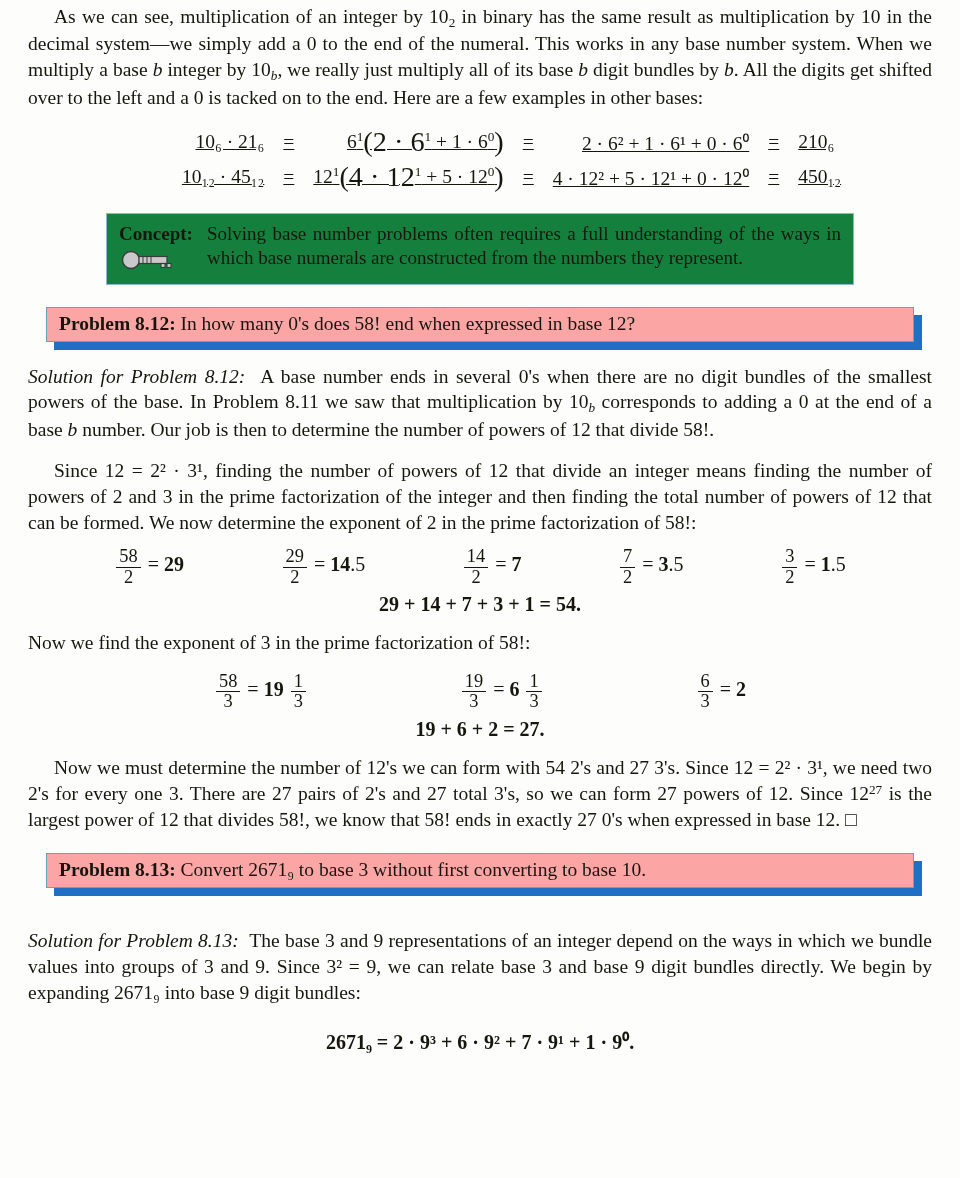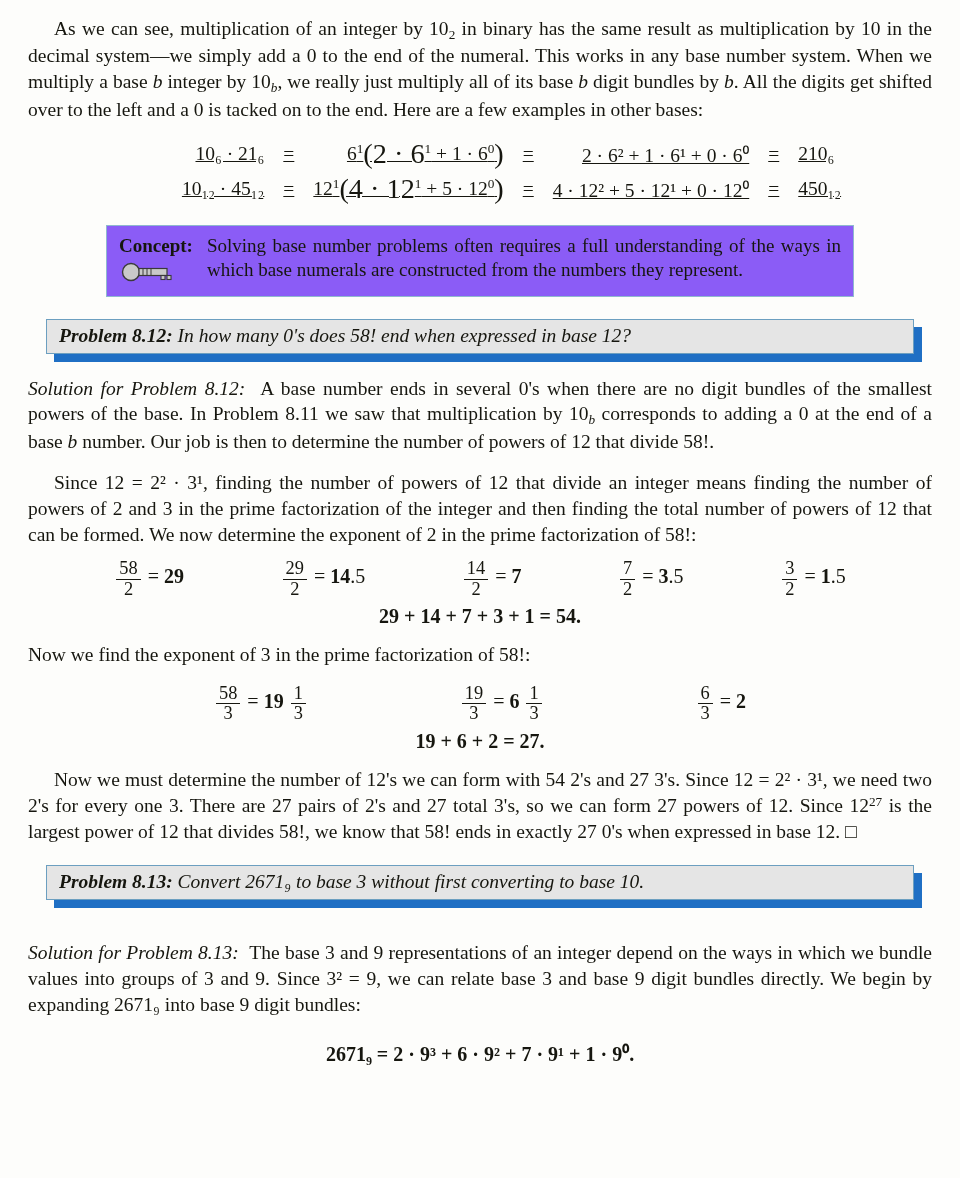--- a/index.html
+++ b/index.html
@@ -4,21 +4,21 @@
 <style>
   html, body { margin:0; padding:0; }
   body {
     width:960px; height:1178px;
     background:#fdfdfb;
     font-family:"Liberation Serif", serif;
     color:#16160f;
     position:relative;
     overflow:hidden;
   }
-  .page { padding:16px 28px 0 28px; box-sizing:border-box; width:960px; }
+  .page { padding:4px 28px 0 28px; box-sizing:border-box; width:960px; }
 
   p.para {
     font-size:19.5px;
     line-height:1.33;
     text-align:justify;
     margin:0 0 0 0;
     text-indent:0;
   }
   p.para.indent { text-indent:26px; }
   p.spaced { margin-top:15px; }
@@ -40,44 +40,43 @@
   .eqtable td.eq  { text-align:center; padding:1.5px 12px; }
   .eqtable td.mid { text-align:right; }
   .eqtable td.res { text-align:left; }
 
   .paren-big { font-size:1.45em; vertical-align:-0.12em; }
 
   
   .concept-box {
     margin:18px 78px 8px 78px;
     border:1px solid #8fb8cf;
-    background:#8b5cf6;
+    background:#15803d;
     box-sizing:border-box;
     display:flex;
     padding:8px 12px 10px 12px;
   }
   .concept-left {
     width:88px; flex:0 0 88px; padding-top:1px;
   }
   .concept-label { font-weight:bold; font-size:19px; }
   .key-icon { margin-top:5px; margin-left:2px; }
   .concept-text {
     font-size:19px; line-height:1.3; text-align:justify;
   }
 
   
   .problem-wrap { margin:22px 18px 0 18px; position:relative; }
   .problem-bar {
     border:1px solid #6c9fc0;
-    background:#e5e5e5;
+    background:#fca5a5;
     padding:5px 12px 6px 12px;
     font-size:19.5px;
     position:relative;
     z-index:2;
-    font-style:italic;
   }
   .problem-shadow {
     position:absolute;
     left:8px; top:8px;
     right:-8px;
     height:100%;
     background:#1f6fc4;
     z-index:1;
   }
   .problem-bar .pnum { font-weight:bold; }

